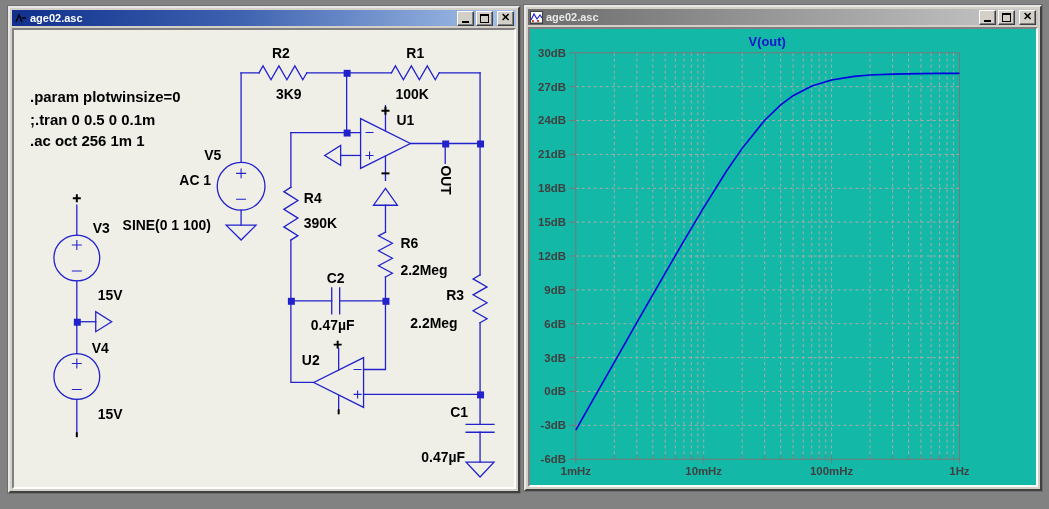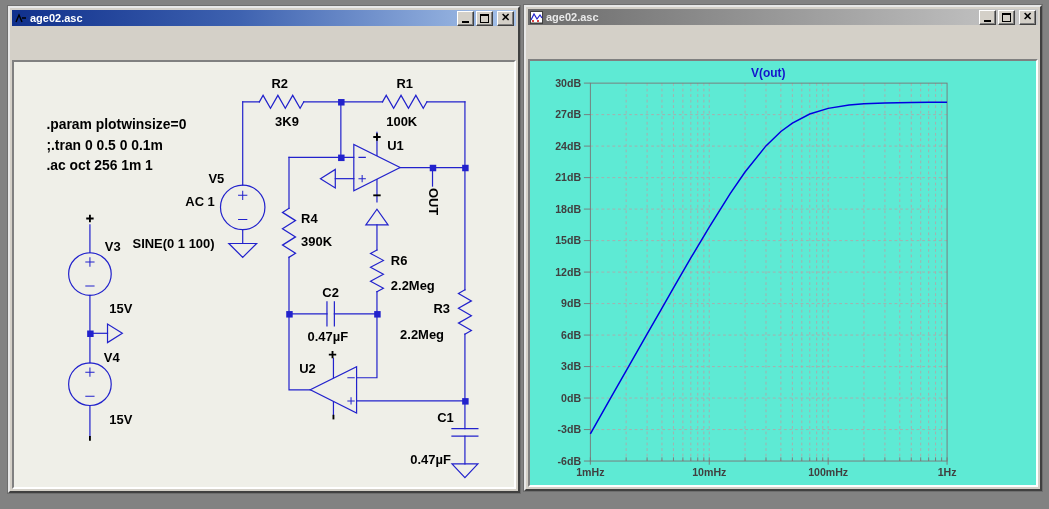--- a/index.html
+++ b/index.html
@@ -4,21 +4,21 @@
 <style>
   html,body{margin:0;padding:0;}
   body{
     width:1049px;height:509px;background:#828282;position:relative;overflow:hidden;
     font-family:"Liberation Sans",sans-serif;
   }
   .window{
     position:absolute;background:#D4D0C8;
     border:2px solid;border-color:#E8E8E8 #404040 #404040 #E8E8E8;
     box-shadow:0 0 0 1px #6E6E6E;
-    padding:2px;box-sizing:border-box;display:flex;flex-direction:column;gap:32px;
+    padding:2px;box-sizing:border-box;display:flex;flex-direction:column;
   }
   .titlebar{height:16px;display:flex;align-items:center;padding:0 2px;gap:3px;flex:0 0 auto;}
   .titlebar.active{background:linear-gradient(90deg,#10308C 0%,#3E62B0 45%,#A8C4EA 100%);}
   .titlebar.inactive{background:linear-gradient(90deg,#6B6B6B 0%,#9E9E9E 55%,#C8C8C8 100%);}
   .tb-title{flex:1;font-size:11px;font-weight:bold;color:#fff;white-space:nowrap;overflow:hidden;}
   .titlebar.inactive .tb-title{color:#E9E9E9;}
   .tb-buttons{display:flex;gap:2px;}
   .tb-btn{
     width:15px;height:13px;background:#D4D0C8;
     border:1px solid;border-color:#FFFFFF #404040 #404040 #FFFFFF;
@@ -233,21 +233,21 @@
           <span class="g-min"></span>
         </span>
       <span class="tb-btn">
           <span class="g-max"></span>
         </span>
       <span class="tb-btn" style="margin-left:2px;">
           <span class="g-close">✕</span>
         </span>
     </span>
   </div>
-  <div class="client" style="background:#5eead4;">
+  <div class="client" style="background:#14b8a6;">
     <svg viewBox="0 0 506 460" width="100%" height="100%">
       <g>
           <line x1="44" x2="431" y1="399.8333333333333" y2="399.8333333333333" class="grid"></line>
           <line x1="44" x2="431" y1="365.6666666666667" y2="365.6666666666667" class="grid"></line>
           <line x1="44" x2="431" y1="331.5" y2="331.5" class="grid"></line>
           <line x1="44" x2="431" y1="297.3333333333333" y2="297.3333333333333" class="grid"></line>
           <line x1="44" x2="431" y1="263.16666666666663" y2="263.16666666666663" class="grid"></line>
           <line x1="44" x2="431" y1="229" y2="229" class="grid"></line>
           <line x1="44" x2="431" y1="194.83333333333334" y2="194.83333333333334" class="grid"></line>
           <line x1="44" x2="431" y1="160.66666666666666" y2="160.66666666666666" class="grid"></line>

